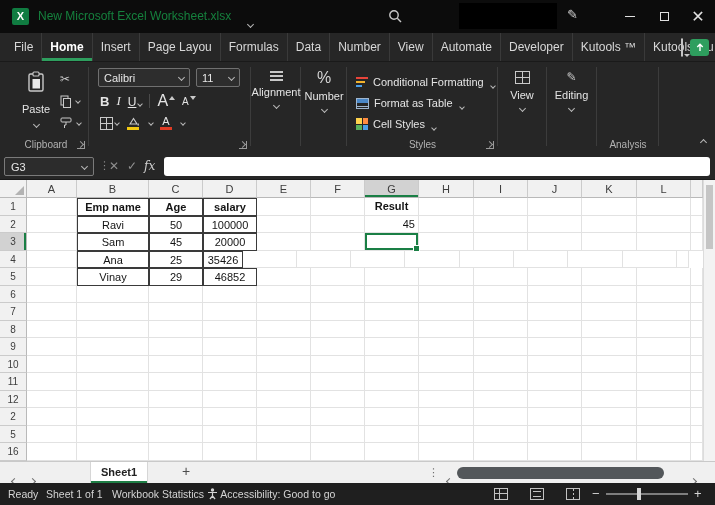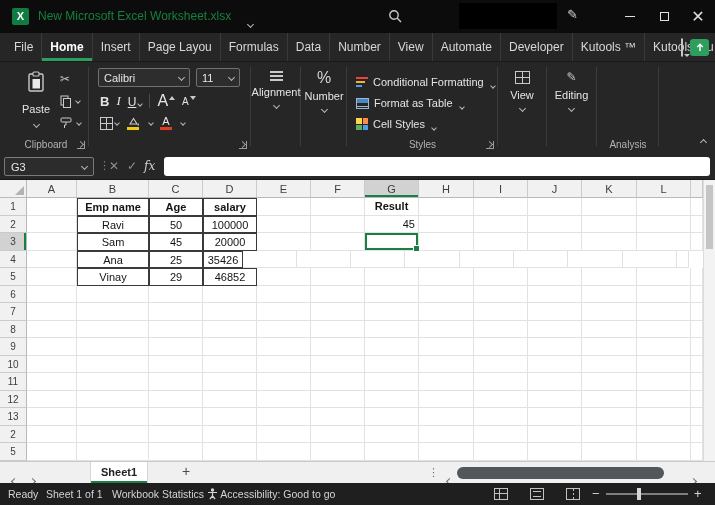--- a/index.html
+++ b/index.html
@@ -527,36 +527,20 @@
           <div class="cell" style="width: 54px;"></div>
           <div class="cell" style="width: 54px;"></div>
           <div class="cell" style="width: 55px;"></div>
           <div class="cell" style="width: 54px;"></div>
           <div class="cell" style="width: 54px;"></div>
           <div class="cell" style="width: 55px;"></div>
           <div class="cell" style="width: 54px;"></div>
           <div class="cell" style="width: 12px;"></div>
         </div>
         <div class="grid-row">
-          <div class="row-hdr">13</div>
-          <div class="cell" style="width: 50px;"></div>
-          <div class="cell" style="width: 72px;"></div>
-          <div class="cell" style="width: 54px;"></div>
-          <div class="cell" style="width: 54px;"></div>
-          <div class="cell" style="width: 54px;"></div>
-          <div class="cell" style="width: 54px;"></div>
-          <div class="cell" style="width: 54px;"></div>
-          <div class="cell" style="width: 55px;"></div>
-          <div class="cell" style="width: 54px;"></div>
-          <div class="cell" style="width: 54px;"></div>
-          <div class="cell" style="width: 55px;"></div>
-          <div class="cell" style="width: 54px;"></div>
-          <div class="cell" style="width: 12px;"></div>
-        </div>
-        <div class="grid-row">
           <div class="row-hdr">2</div>
           <div class="cell" style="width: 50px;"></div>
           <div class="cell" style="width: 72px;"></div>
           <div class="cell" style="width: 54px;"></div>
           <div class="cell" style="width: 54px;"></div>
           <div class="cell" style="width: 54px;"></div>
           <div class="cell" style="width: 54px;"></div>
           <div class="cell" style="width: 54px;"></div>
           <div class="cell" style="width: 55px;"></div>
           <div class="cell" style="width: 54px;"></div>

